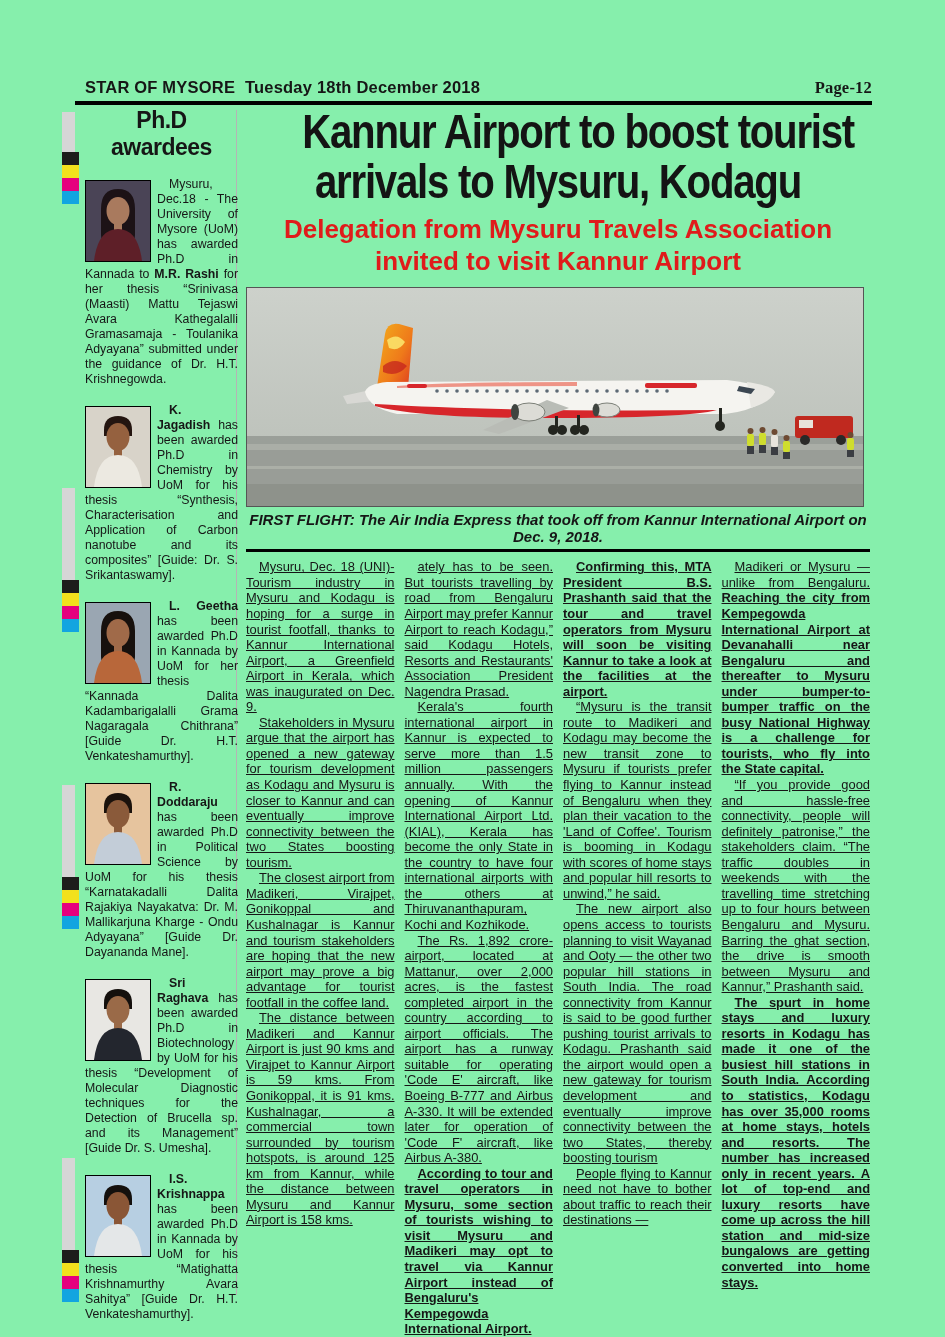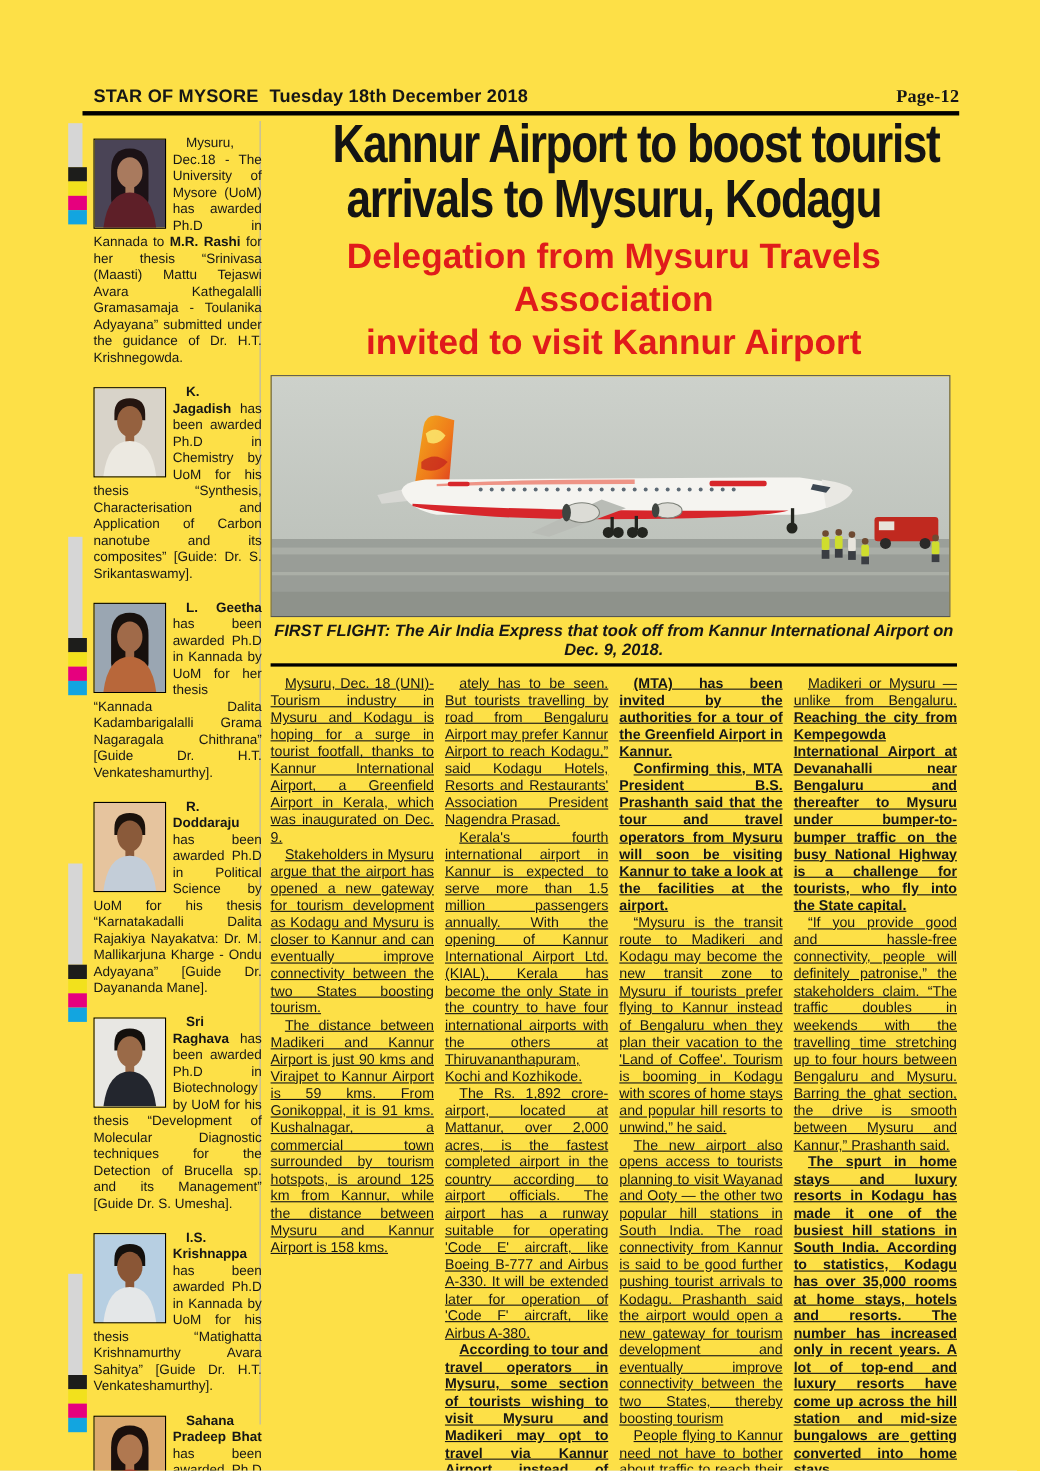--- a/index.html
+++ b/index.html
@@ -1,16 +1,16 @@
 <!DOCTYPE html>
 <html><head>
 <meta charset="utf-8">
 <style>
   html,body{margin:0;padding:0;background:#e9e9e7;}
-  .page{position:relative;width:945px;height:1337px;background:#fde047;
+  .page{position:relative;width:945px;height:1337px;background:#86efac;
         font-family:"Liberation Sans", sans-serif;color:#161616;overflow:hidden;margin:0 auto;}
 
   
   .masthead{position:absolute;left:85px;top:78px;width:787px;display:flex;align-items:baseline;
             font-weight:bold;font-size:16.5px;letter-spacing:.2px;}
   .masthead .paper{width:160px;}
   .masthead .date{}
   .masthead .pageno{margin-left:auto;font-family:Liberation Serif, serif;}
   .head-rule{position:absolute;left:75px;top:101px;width:797px;height:4px;background:#000;}
 
@@ -25,21 +25,21 @@
   .phd-entry{font-size:12.3px;line-height:1.22;text-align:justify;text-indent:12px;margin:16px 0 1px 0;}
   .phd-entry b{white-space:normal;}
   .portrait{float:left;width:64px;height:80px;border:1px solid #000;margin:3px 6px 2px 0;}
   .portrait svg{display:block;}
   .col-rule{position:absolute;left:236px;top:110px;width:1px;height:1185px;background:#b5b5b5;}
 
   
   .main{position:absolute;left:246px;top:106px;width:624px;}
   .headline1{font-weight:bold;font-size:49px;line-height:1.03;text-align:center;color:#141414;
              letter-spacing:-1.5px;transform:scaleX(0.82);transform-origin:50% 0;white-space:nowrap;}
-  .subhead{font-weight:bold;font-size:32px;line-height:1.22;text-align:center;margin-top:7px;}
+  .subhead{font-weight:bold;font-size:26px;line-height:1.22;text-align:center;margin-top:7px;}
 
   .photo-wrap{margin-top:10px;border:1px solid #555;width:616px;height:218px;position:relative;overflow:hidden;}
   .caption{margin-top:4px;text-align:center;font-size:15px;font-style:italic;font-weight:bold;}
   .caption-rule{margin-top:4px;height:3px;background:#000;}
 
   .cols{display:flex;gap:10px;margin-top:7px;}
   .cols .col{flex:1 1 0;font-size:12.9px;line-height:1.205;text-align:justify;}
   .col p{margin:0;text-indent:13px;text-decoration:underline;}
   .col .b{font-weight:bold;}
 
@@ -75,20 +75,21 @@
 
   <div class="masthead">
     <span class="paper">STAR OF MYSORE</span>
     <span class="date">Tuesday 18th December 2018</span>
     <span class="pageno">Page-12</span>
   </div>
   <div class="head-rule"></div>
   <div class="col-rule"></div>
 
   <div class="phd-col">
+    <h2 class="phd-title">Ph.D awardees</h2>
     <div id="phd-entries">
         <div class="phd-entry clearfix"><span class="portrait">
             <svg width="64" height="80" viewBox="0 0 64 80" xmlns="http://www.w3.org/2000/svg">
               <rect width="64" height="80" fill="#4a4456"></rect>
               <path d="M32 8 q-17 0 -17 20 l0 26 q0 6 5 6 l24 0 q5 0 5 -6 l0 -26 q0 -20 -17 -20 Z" fill="#1c1216"></path>
               <ellipse cx="32" cy="30" rx="11.5" ry="14" fill="#a97a5e"></ellipse>
               <rect x="28" y="42" width="8" height="8" fill="#a97a5e"></rect>
               <path d="M8 80 q4 -32 24 -32 q20 0 24 32 Z" fill="#5e1f28"></path>
             </svg>
           </span>Mysuru, Dec.18 - The University of Mysore (UoM) has awarded Ph.D in Kannada to <b>M.R. Rashi</b> for her thesis “Srinivasa (Maasti) Mattu Tejaswi Avara Kathegalalli Gramasamaja - Toulanika Adyayana” submitted under the guidance of Dr. H.T. Krishnegowda.</div>
@@ -277,31 +278,31 @@
 
     <div class="caption">
       <span>FIRST FLIGHT:</span><span> The Air India Express that took off from Kannur International Airport on Dec. 9, 2018.</span>
     </div>
     <div class="caption-rule"></div>
 
     <div class="cols" id="article1-cols">
         <div class="col">
           <p><span>Mysuru, Dec. 18 (UNI)- Tourism industry in Mysuru and Kodagu is hoping for a surge in tourist footfall, thanks to Kannur International Airport, a Greenfield Airport in Kerala, which was inaugurated on Dec. 9.</span></p>
           <p><span>Stakeholders in Mysuru argue that the airport has opened a new gateway for tourism development as Kodagu and Mysuru is closer to Kannur and can eventually improve connectivity between the two States boosting tourism.</span></p>
+          <p><span>The closest airport from Madikeri, Virajpet, Gonikoppal and Kushalnagar is Kannur and tourism stakeholders are hoping that the new airport may prove a big advantage for tourist footfall in the coffee land.</span></p>
           <p><span>The distance between Madikeri and Kannur Airport is just 90 kms and Virajpet to Kannur Airport is 59 kms. From Gonikoppal, it is 91 kms. Kushalnagar, a commercial town surrounded by tourism hotspots, is around 125 km from Kannur, while the distance between Mysuru and Kannur Airport is 158 kms.</span></p>
         </div>
         <div class="col">
           <p><span>ately has to be seen. But tourists travelling by road from Bengaluru Airport may prefer Kannur Airport to reach Kodagu,” said Kodagu Hotels, Resorts and Restaurants' Association President Nagendra Prasad.</span></p>
           <p><span>Kerala's fourth international airport in Kannur is expected to serve more than 1.5 million passengers annually. With the opening of Kannur International Airport Ltd. (KIAL), Kerala has become the only State in the country to have four international airports with the others at Thiruvananthapuram, Kochi and Kozhikode.</span></p>
           <p><span>The Rs. 1,892 crore-airport, located at Mattanur, over 2,000 acres, is the fastest completed airport in the country according to airport officials. The airport has a runway suitable for operating 'Code E' aircraft, like Boeing B-777 and Airbus A-330. It will be extended later for operation of 'Code F' aircraft, like Airbus A-380.</span></p>
           <p><span class="b">According to tour and travel operators in Mysuru, some section of tourists wishing to visit Mysuru and Madikeri may opt to travel via Kannur Airport instead of Bengaluru's Kempegowda International Airport.</span></p>
           <p><span class="b">Mysuru Travels Association</span></p>
         </div>
         <div class="col">
-          <p><span class="b">(MTA) has been invited by the authorities for a tour of the Greenfield Airport in Kannur.</span></p>
           <p><span class="b">Confirming this, MTA President B.S. Prashanth said that the tour and travel operators from Mysuru will soon be visiting Kannur to take a look at the facilities at the airport.</span></p>
           <p><span>“Mysuru is the transit route to Madikeri and Kodagu may become the new transit zone to Mysuru if tourists prefer flying to Kannur instead of Bengaluru when they plan their vacation to the 'Land of Coffee'. Tourism is booming in Kodagu with scores of home stays and popular hill resorts to unwind,” he said.</span></p>
           <p><span>The new airport also opens access to tourists planning to visit Wayanad and Ooty — the other two popular hill stations in South India. The road connectivity from Kannur is said to be good further pushing tourist arrivals to Kodagu. Prashanth said the airport would open a new gateway for tourism development and eventually improve connectivity between the two States, thereby boosting tourism</span></p>
           <p><span>People flying to Kannur need not have to bother about traffic to reach their destinations —</span></p>
         </div>
         <div class="col">
           <p><span>Madikeri or Mysuru — unlike from Bengaluru. </span><span class="b">Reaching the city from Kempegowda International Airport at Devanahalli near Bengaluru and thereafter to Mysuru under bumper-to-bumper traffic on the busy National Highway is a challenge for tourists, who fly into the State capital.</span></p>
           <p><span>“If you provide good and hassle-free connectivity, people will definitely patronise,” the stakeholders claim. “The traffic doubles in weekends with the travelling time stretching up to four hours between Bengaluru and Mysuru. Barring the ghat section, the drive is smooth between Mysuru and Kannur,” Prashanth said.</span></p>
           <p><span class="b">The spurt in home stays and luxury resorts in  Kodagu has made it one of the busiest hill stations in South India. According to statistics, Kodagu has over 35,000 rooms at home stays, hotels and resorts. The number has increased only in recent years. A lot of top-end and luxury resorts have come up across the hill station and mid-size bungalows are getting converted into home stays.</span></p>
         </div>

